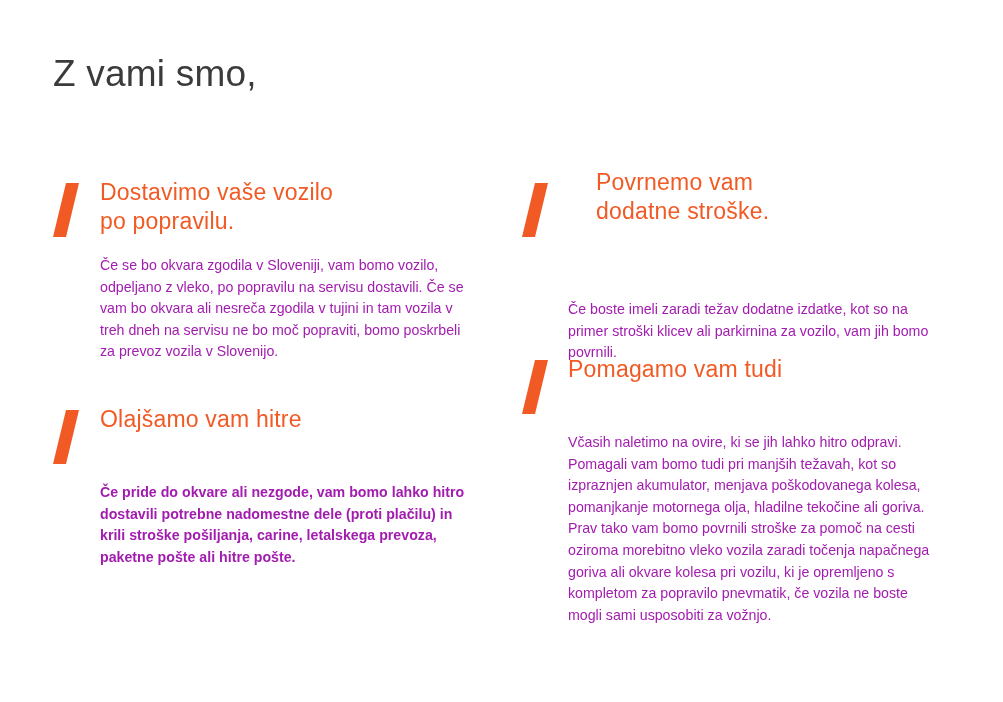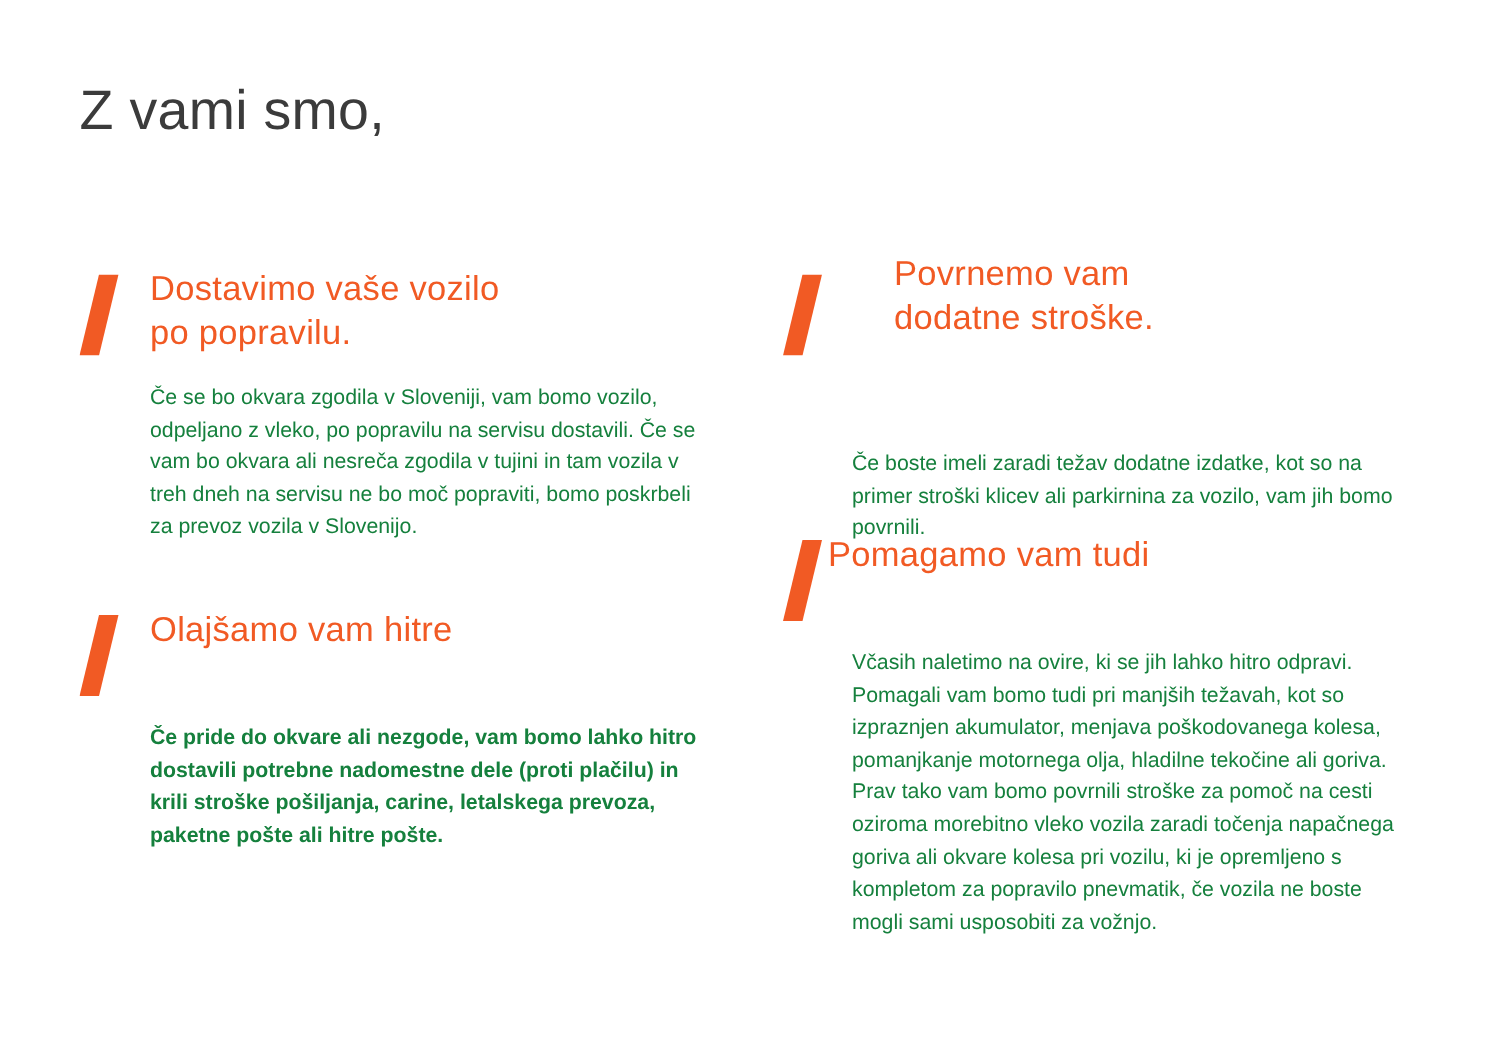--- a/index.html
+++ b/index.html
@@ -46,21 +46,21 @@
     font-weight: normal;
     color: #f15a24;
     letter-spacing: 0.2px;
     white-space: nowrap;
   }
   .block-body {
     position: absolute;
     margin: 0;
     font-size: 14.2px;
     line-height: 21.6px;
-    color: #15803d;
+    color: #a21caf;
   }
 </style>
 </head>
 <body>
 
 <h1 class="headline">
   <span class="l1">Z vami smo,</span>
 </h1>
 
 <div class="block" style="left:0;top:0;">
@@ -100,17 +100,17 @@
   </h2>
   <p class="block-body" style="left:568px;top:255px;width:378px;margin-top:44px;">Če boste imeli zaradi težav dodatne izdatke, kot so na primer stroški klicev ali parkirnina za vozilo, vam jih bomo povrnili.</p>
 </div>
 
 <div class="block" style="left:0;top:0;">
   <div class="slash" style="left:522px;top:360px;">
     <svg width="28" height="54" viewBox="0 0 28 54">
         <polygon points="13,0 26,0 13,54 0,54" fill="#f15a24"></polygon>
       </svg>
   </div>
-  <h2 class="block-title" style="left:552px;top:355px;">
+  <h2 class="block-title" style="left:568px;top:355px;">
     <span style="display:block">Pomagamo vam tudi</span>
   </h2>
   <p class="block-body" style="left:568px;top:432px;width:372px;">Včasih naletimo na ovire, ki se jih lahko hitro odpravi. Pomagali vam bomo tudi pri manjših težavah, kot so izpraznjen akumulator, menjava poškodovanega kolesa, pomanjkanje motornega olja, hladilne tekočine ali goriva. Prav tako vam bomo povrnili stroške za pomoč na cesti oziroma morebitno vleko vozila zaradi točenja napačnega goriva ali okvare kolesa pri vozilu, ki je opremljeno s kompletom za popravilo pnevmatik, če vozila ne boste mogli sami usposobiti za vožnjo.</p>
 </div>
 
 </body></html>

